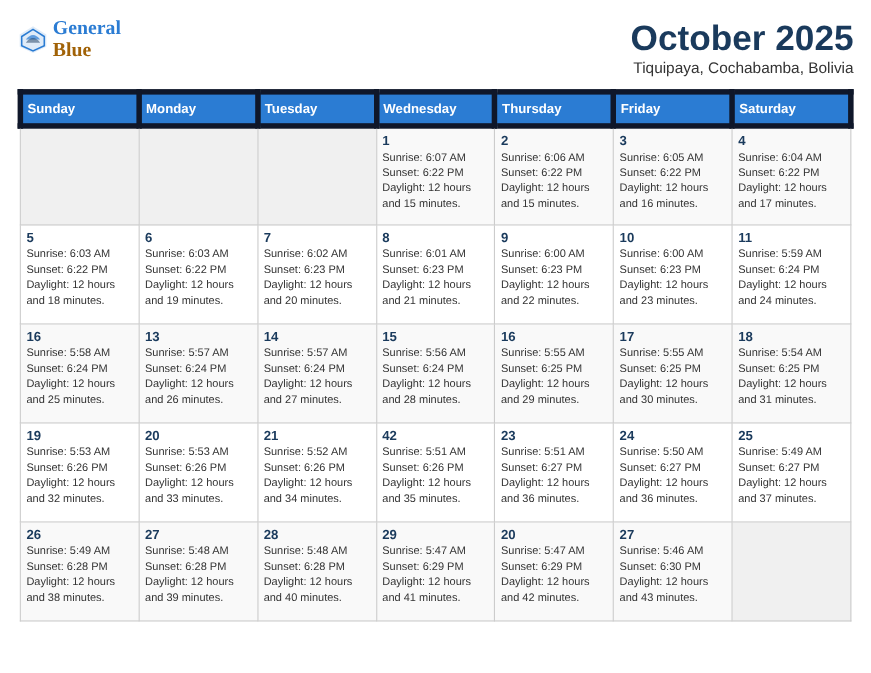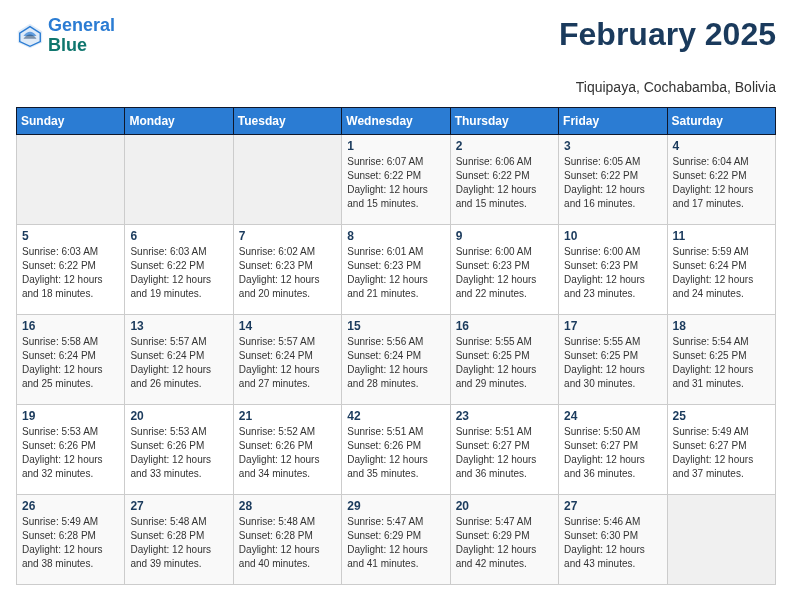--- a/index.html
+++ b/index.html
@@ -22,51 +22,51 @@
       gap: 4px;
     }
     .logo-text {
       font-size: 18px;
       font-weight: bold;
       color: #1a3a5c;
       line-height: 1.1;
     }
     .logo-text span {
       color: #2b7cd3;
+      font-family: Liberation Serif, serif;
     }
     .logo-icon {
       width: 28px;
       height: 28px;
     }
     .title-block {
       text-align: right;
     }
     .month-title {
       font-size: 32px;
       font-weight: bold;
       color: #1a3a5c;
     }
     .subtitle {
       font-size: 14px;
       color: #333;
-      margin-top: 26px;
     }
     table {
       width: 100%;
       border-collapse: collapse;
       border: 1px solid #ccc;
     }
     thead tr th {
       background-color: #2b7cd3;
       color: #fff;
       font-size: 12px;
       font-weight: bold;
       padding: 6px 4px;
       text-align: left;
-      border: 1px solid #0f172a;
+      border: 5px solid #0f172a;
     }
     tbody tr td {
       vertical-align: top;
       width: 108px;
       height: 90px;
       padding: 4px 5px;
       border: 1px solid #ccc;
       font-size: 10px;
       color: #333;
       background: #fff;
@@ -96,25 +96,25 @@
 <div class="header">
   <div class="logo">
     <svg class="logo-icon" viewBox="0 0 30 30">
       <polygon points="15,2 28,10 28,22 15,28 2,22 2,10" fill="#2b7cd3" opacity="0.15"></polygon>
       <polygon points="15,5 26,12 26,21 15,26 4,21 4,12" fill="none" stroke="#2b7cd3" stroke-width="1.5"></polygon>
       <path d="M8 15 Q15 6 22 15" fill="#2b7cd3" opacity="0.7"></path>
       <path d="M8 18 Q15 9 22 18" fill="#1a3a5c" opacity="0.5"></path>
     </svg>
     <div class="logo-text">
       <div><span>General</span></div>
-      <div><span style="color:#0f766e">Blue</span></div>
+      <div><span style="color:#a16207">Blue</span></div>
     </div>
   </div>
   <div class="title-block">
-    <div class="month-title">February 2025</div>
+    <div class="month-title">October 2025</div>
     <div class="subtitle">Tiquipaya, Cochabamba, Bolivia</div>
   </div>
 </div>
 
 <table>
   <thead>
     <tr>
     <th>Sunday</th>
         <th>Monday</th>
         <th>Tuesday</th>

